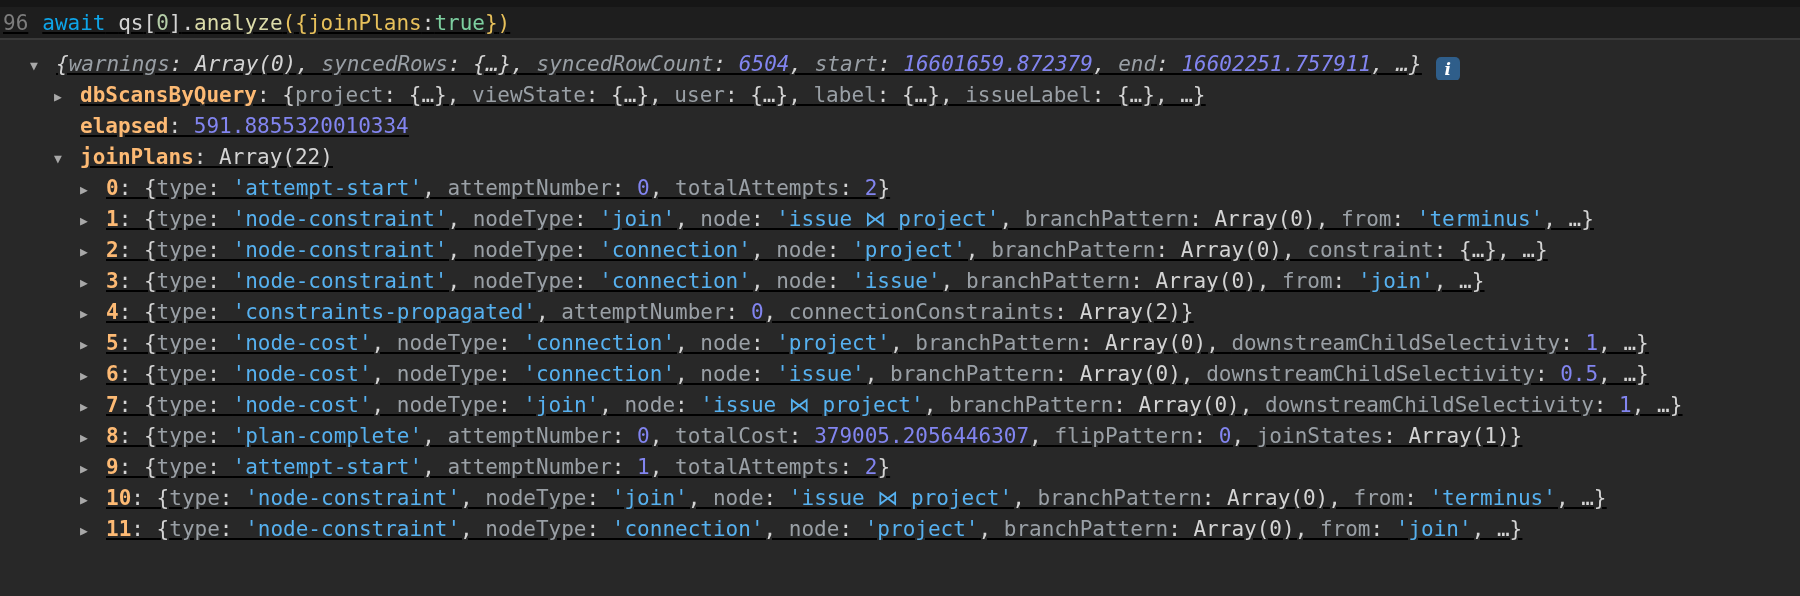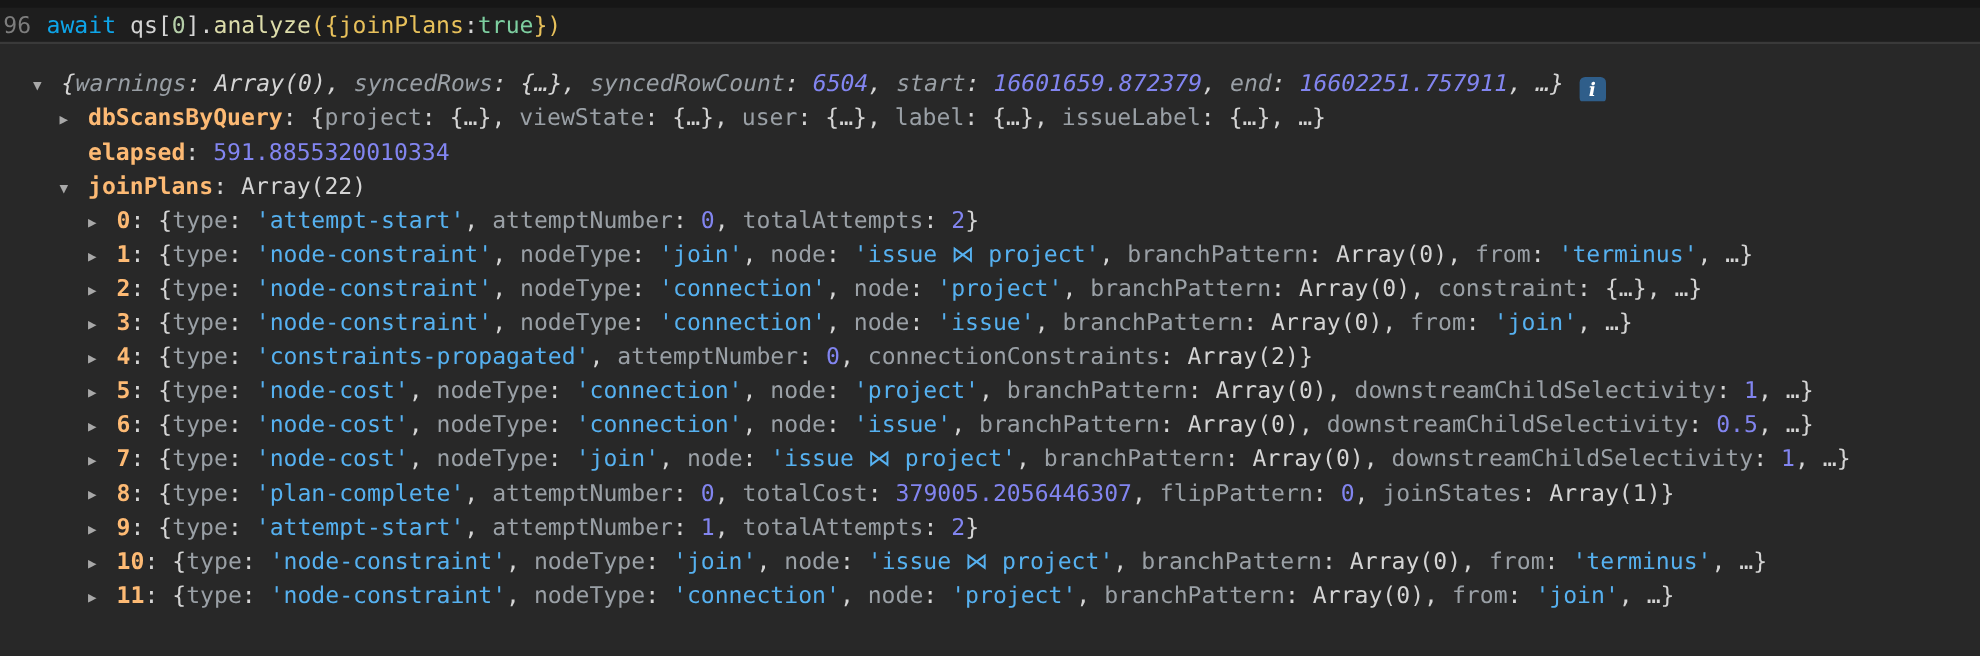--- a/index.html
+++ b/index.html
@@ -7,20 +7,21 @@
     padding: 0;
     background: #282828;
     width: 1800px;
     height: 596px;
     overflow: hidden;
   }
   * { box-sizing: border-box; }
   .mono {
     font-family: "DejaVu Sans Mono", "Liberation Mono", monospace;
     font-size: 21px;
+    text-decoration: underline;
   }
   
   .input-bar {
     width: 1800px;
     height: 40px;
     background: #1e1e1e;
     border-top: 7px solid #161616;
     border-bottom: 2px solid #3a3a3a;
     display: flex;
     align-items: center;
@@ -29,21 +30,21 @@
   .line-number { color: #7d7d7d; padding-left: 3px; margin-right: 14px; }
   .tok-kw      { color: #0ea5e9; }
   .tok-plain   { color: #d4d4d4; }
   .tok-num     { color: #b5cea8; }
   .tok-fn      { color: #dcdcaa; }
   .tok-bracket { color: #e8c15b; }
   .tok-prop    { color: #e8c15b; }
   .tok-bool    { color: #7dcfa0; }
   
   .console-output {
-    padding-top: 21px;
+    padding-top: 9px;
     background: #282828;
   }
   .console-line {
     height: 31px;
     line-height: 31px;
     white-space: pre;
     overflow: hidden;
   }
   .indent-1 { padding-left: 30px; }
   .indent-2 { padding-left: 54px; }

